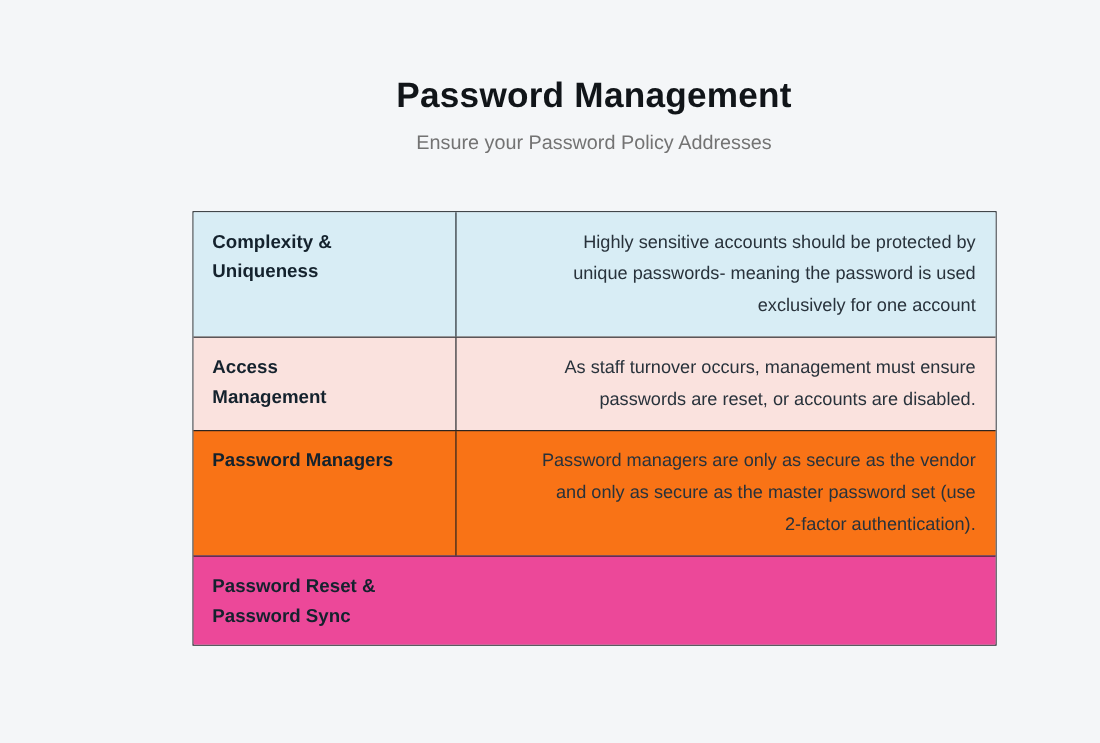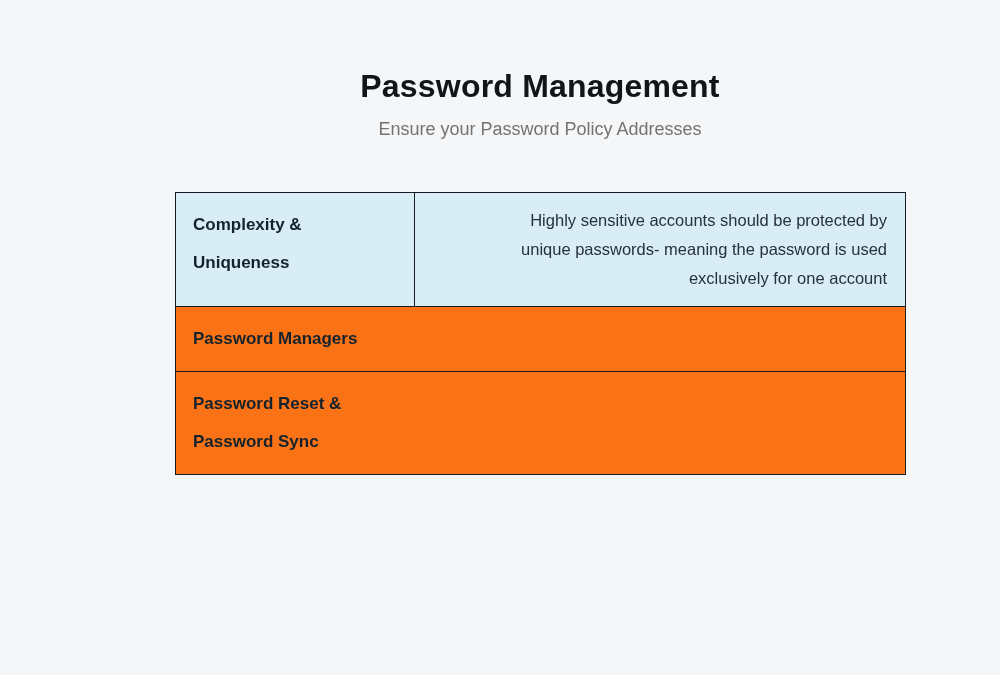--- a/index.html
+++ b/index.html
@@ -47,21 +47,21 @@
   .policy-row {
     display: grid;
     grid-template-columns: 238px 1fr;
     border-top: 1.5px solid #171c20;
   }
   .policy-row:first-child { border-top: none; }
   .cell-label {
     padding: 13px 16px 13px 17px;
     font-size: 17px;
     font-weight: 700;
-    line-height: 38px;
+    line-height: 27px;
     color: #14222d;
     white-space: pre-line;
   }
   .cell-desc {
     border-left: 1.5px solid #171c20;
     padding: 13px 18px 13px 17px;
     font-size: 16.5px;
     font-weight: 400;
     line-height: 29px;
     color: #28323b;
@@ -81,24 +81,33 @@
   <div class="policy-table">
 
     <div class="policy-row" style="background: rgb(216, 237, 245);">
       <div class="cell-label">Complexity &amp;
 Uniqueness</div>
       <div class="cell-desc">Highly sensitive accounts should be protected by
 unique passwords- meaning the password is used
 exclusively for one account</div>
     </div>
 
+    <div class="policy-row" style="background: rgb(250, 226, 222);">
+      <div class="cell-label">Access
+Management</div>
+      <div class="cell-desc">As staff turnover occurs, management must ensure
+passwords are reset, or accounts are disabled.</div>
+    </div>
 
     <div class="policy-row" style="background: #f97316;">
       <div class="cell-label">Password Managers</div>
+      <div class="cell-desc">Password managers are only as secure as the vendor
+and only as secure as the master password set (use
+2-factor authentication).</div>
     </div>
 
-    <div class="policy-row" style="background: #f97316;">
+    <div class="policy-row" style="background: #ec4899;">
       <div class="cell-label">Password Reset &amp;
 Password Sync</div>
     </div>
 
   </div>
 </div>
 
 </body></html>

